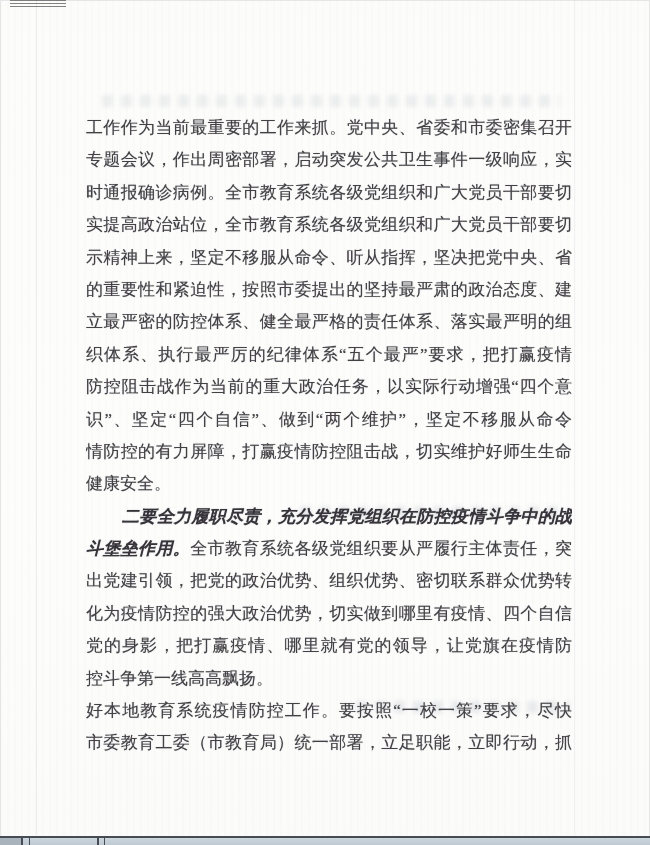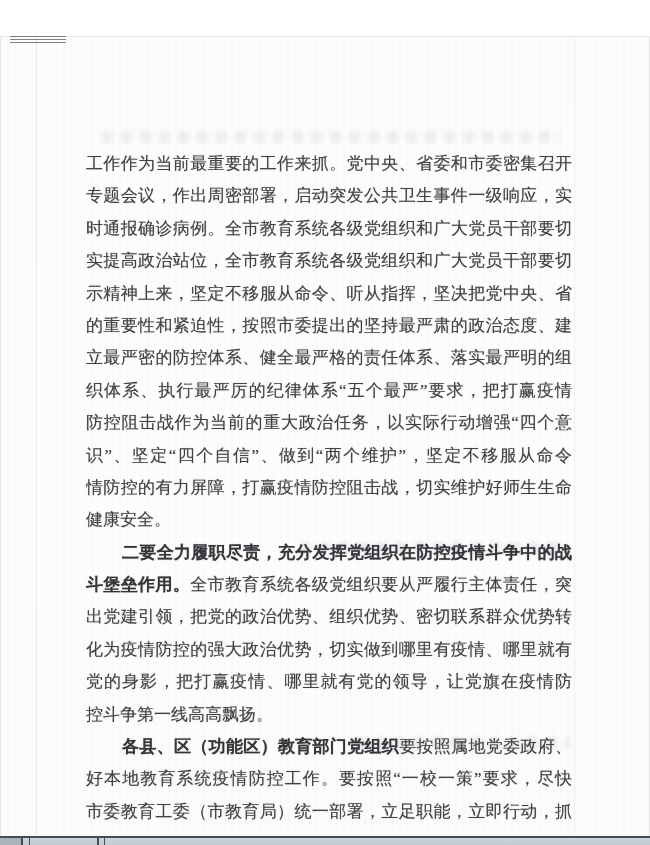--- a/index.html
+++ b/index.html
@@ -7,21 +7,20 @@
     width:650px;height:845px;position:relative;overflow:hidden;
     background:#ffffff;
     font-family:"Liberation Serif","DejaVu Serif",serif;
   }
   .scan{
     position:absolute;inset:0;
     background:
       repeating-linear-gradient(90deg, rgba(120,125,130,0.02) 0 2px, rgba(255,255,255,0) 2px 7px),
       linear-gradient(180deg,#fcfcfb 0%,#fdfdfc 60%,#fbfbfa 100%);
     box-shadow: inset 0 0 0 1px #e6e6e6;
-    margin-top: 36px;
   }
   .streak{
     position:absolute;top:0;bottom:10px;width:1px;
     background:rgba(110,115,120,0.10);
   }
   .streak.s1{left:36px;}
   .streak.s2{left:574px;opacity:.6;}
   .artifact-topleft{
     position:absolute;left:10px;top:0;width:56px;height:8px;
     background:repeating-linear-gradient(180deg,#5a5a5a 0 1px,rgba(255,255,255,0) 1px 3px);
@@ -42,21 +41,21 @@
     text-shadow:0 0 1px rgba(72,70,74,0.45);
   }
   .line{
     height:32.4px;line-height:32.4px;
     overflow:hidden;
     text-align:justify;
     text-justify:inter-character;
   }
   .line.fill{ text-align-last:justify; }
   .line.indent{ padding-left:36px; }
-  .line b{ font-weight:bold;color:#36343a; text-shadow:0 0 1px rgba(54,52,58,0.55); }
+  .line b{ font-weight:bold;color:#36343a; text-shadow:0 0 1px rgba(54,52,58,0.55);font-style:italic; }
   .bottom-strip{
     position:absolute;left:0;right:0;bottom:0;height:7px;
     border-top:2px solid #474c54;
     background:linear-gradient(180deg,#ccd6dd,#bfc9d1);
   }
   .bottom-strip .seg-dark{
     position:absolute;left:0;top:0;bottom:0;width:21px;
     background:#a9b3bc;
   }
   .bottom-strip .v{
@@ -87,24 +86,23 @@
       <div class="line fill"><span>的重要性和紧迫性，按照市委提出的坚持最严肃的政治态度、建</span></div>
       <div class="line fill"><span>立最严密的防控体系、健全最严格的责任体系、落实最严明的组</span></div>
       <div class="line fill"><span>织体系、执行最严厉的纪律体系“五个最严”要求，把打赢疫情</span></div>
       <div class="line fill"><span>防控阻击战作为当前的重大政治任务，以实际行动增强“四个意</span></div>
       <div class="line fill"><span>识”、坚定“四个自信”、做到“两个维护”，坚定不移服从命令</span></div>
       <div class="line fill"><span>情防控的有力屏障，打赢疫情防控阻击战，切实维护好师生生命</span></div>
       <div class="line"><span>健康安全。</span></div>
       <div class="line fill indent"><b>二要全力履职尽责，充分发挥党组织在防控疫情斗争中的战</b></div>
       <div class="line fill"><b>斗堡垒作用。</b><span>全市教育系统各级党组织要从严履行主体责任，突</span></div>
       <div class="line fill"><span>出党建引领，把党的政治优势、组织优势、密切联系群众优势转</span></div>
-      <div class="line fill"><span>化为疫情防控的强大政治优势，切实做到哪里有疫情、哪里就有</span></div>
+      <div class="line fill"><span>化为疫情防控的强大政治优势，切实做到哪里有疫情、四个自信</span></div>
       <div class="line fill"><span>党的身影，把打赢疫情、哪里就有党的领导，让党旗在疫情防</span></div>
       <div class="line"><span>控斗争第一线高高飘扬。</span></div>
-      <div class="line fill indent"><b>各县、区（功能区）教育部门党组织</b><span>要按照属地党委政府、</span></div>
       <div class="line fill"><span>好本地教育系统疫情防控工作。要按照“一校一策”要求，尽快</span></div>
       <div class="line fill"><span>市委教育工委（市教育局）统一部署，立足职能，立即行动，抓</span></div>
     </main>
 
   <div class="bottom-strip">
     <span class="seg-dark"></span>
     <i class="v v1"></i>
     <i class="v v2"></i>
     <i class="v v3"></i>
     <i class="v v4"></i>

